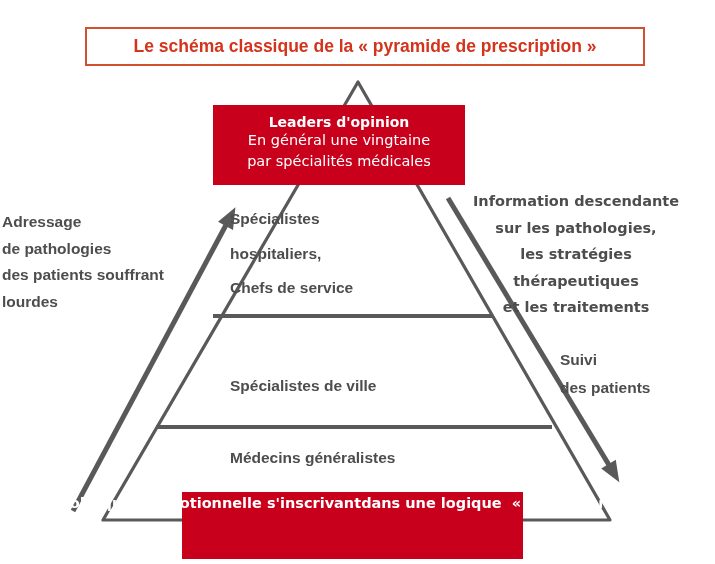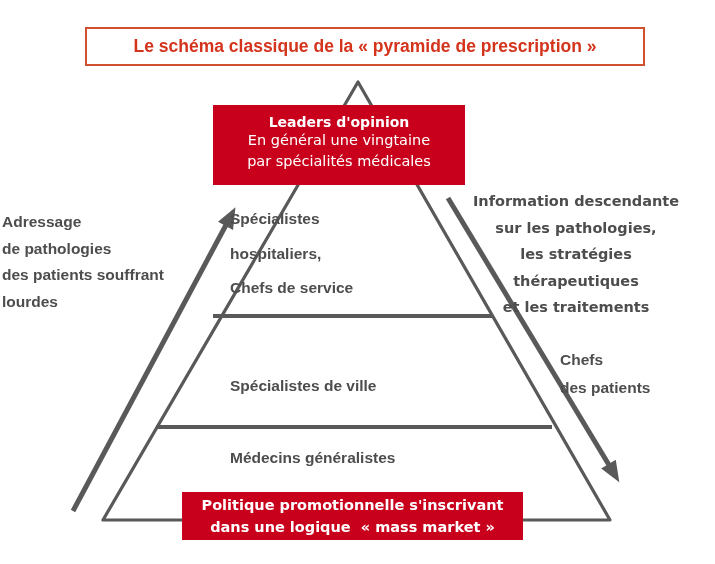--- a/index.html
+++ b/index.html
@@ -23,22 +23,22 @@
     font-family:"DejaVu Sans",sans-serif;
   }
   .apex-box{
     left:213px;top:105px;width:252px;height:80px;
   }
   .apex-box .heading{display:block;font-weight:bold;font-size:14px;margin-top:9px;}
   .apex-box .bodyline{display:block;font-size:14.5px;line-height:21px;}
   .apex-box .bodyline:first-of-type{margin-top:6px;}
 
   .base-box{
-    left:182px;top:492px;width:341px;height:48px;
-    display:flex;flex-direction:column;justify-content:center;
+    left:182px;top:492px;width:341px;height:67px;
+    display:flex;flex-direction:row;justify-content:center;
   }
   .base-box span{display:block;font-weight:bold;font-size:14.5px;line-height:22px;white-space:pre;}
 
   .gray-label{
     color:#4d4d4d;font-weight:bold;font-size:15.5px;text-align:left;
   }
   .level-label{left:230px;width:236px;}
   .level-1{top:202px;line-height:34.5px;}
   .level-2{top:375px;line-height:22px;}
   .level-3{top:447px;line-height:22px;}
@@ -112,21 +112,21 @@
 
   <div class="overlay right-note-top">
     <span>Information descendante</span>
     <span>sur les pathologies,</span>
     <span>les stratégies</span>
     <span>thérapeutiques</span>
     <span>et les traitements</span>
   </div>
 
   <div class="overlay gray-label right-note-bottom">
-    <span>Chefs</span>
+    <span>Suivi</span>
     <span>des patients</span>
   </div>
 
   <div class="overlay redbox base-box">
     <span>Politique promotionnelle s'inscrivant</span>
     <span>dans une logique  « mass market »</span>
   </div>
 
 </div>
 

